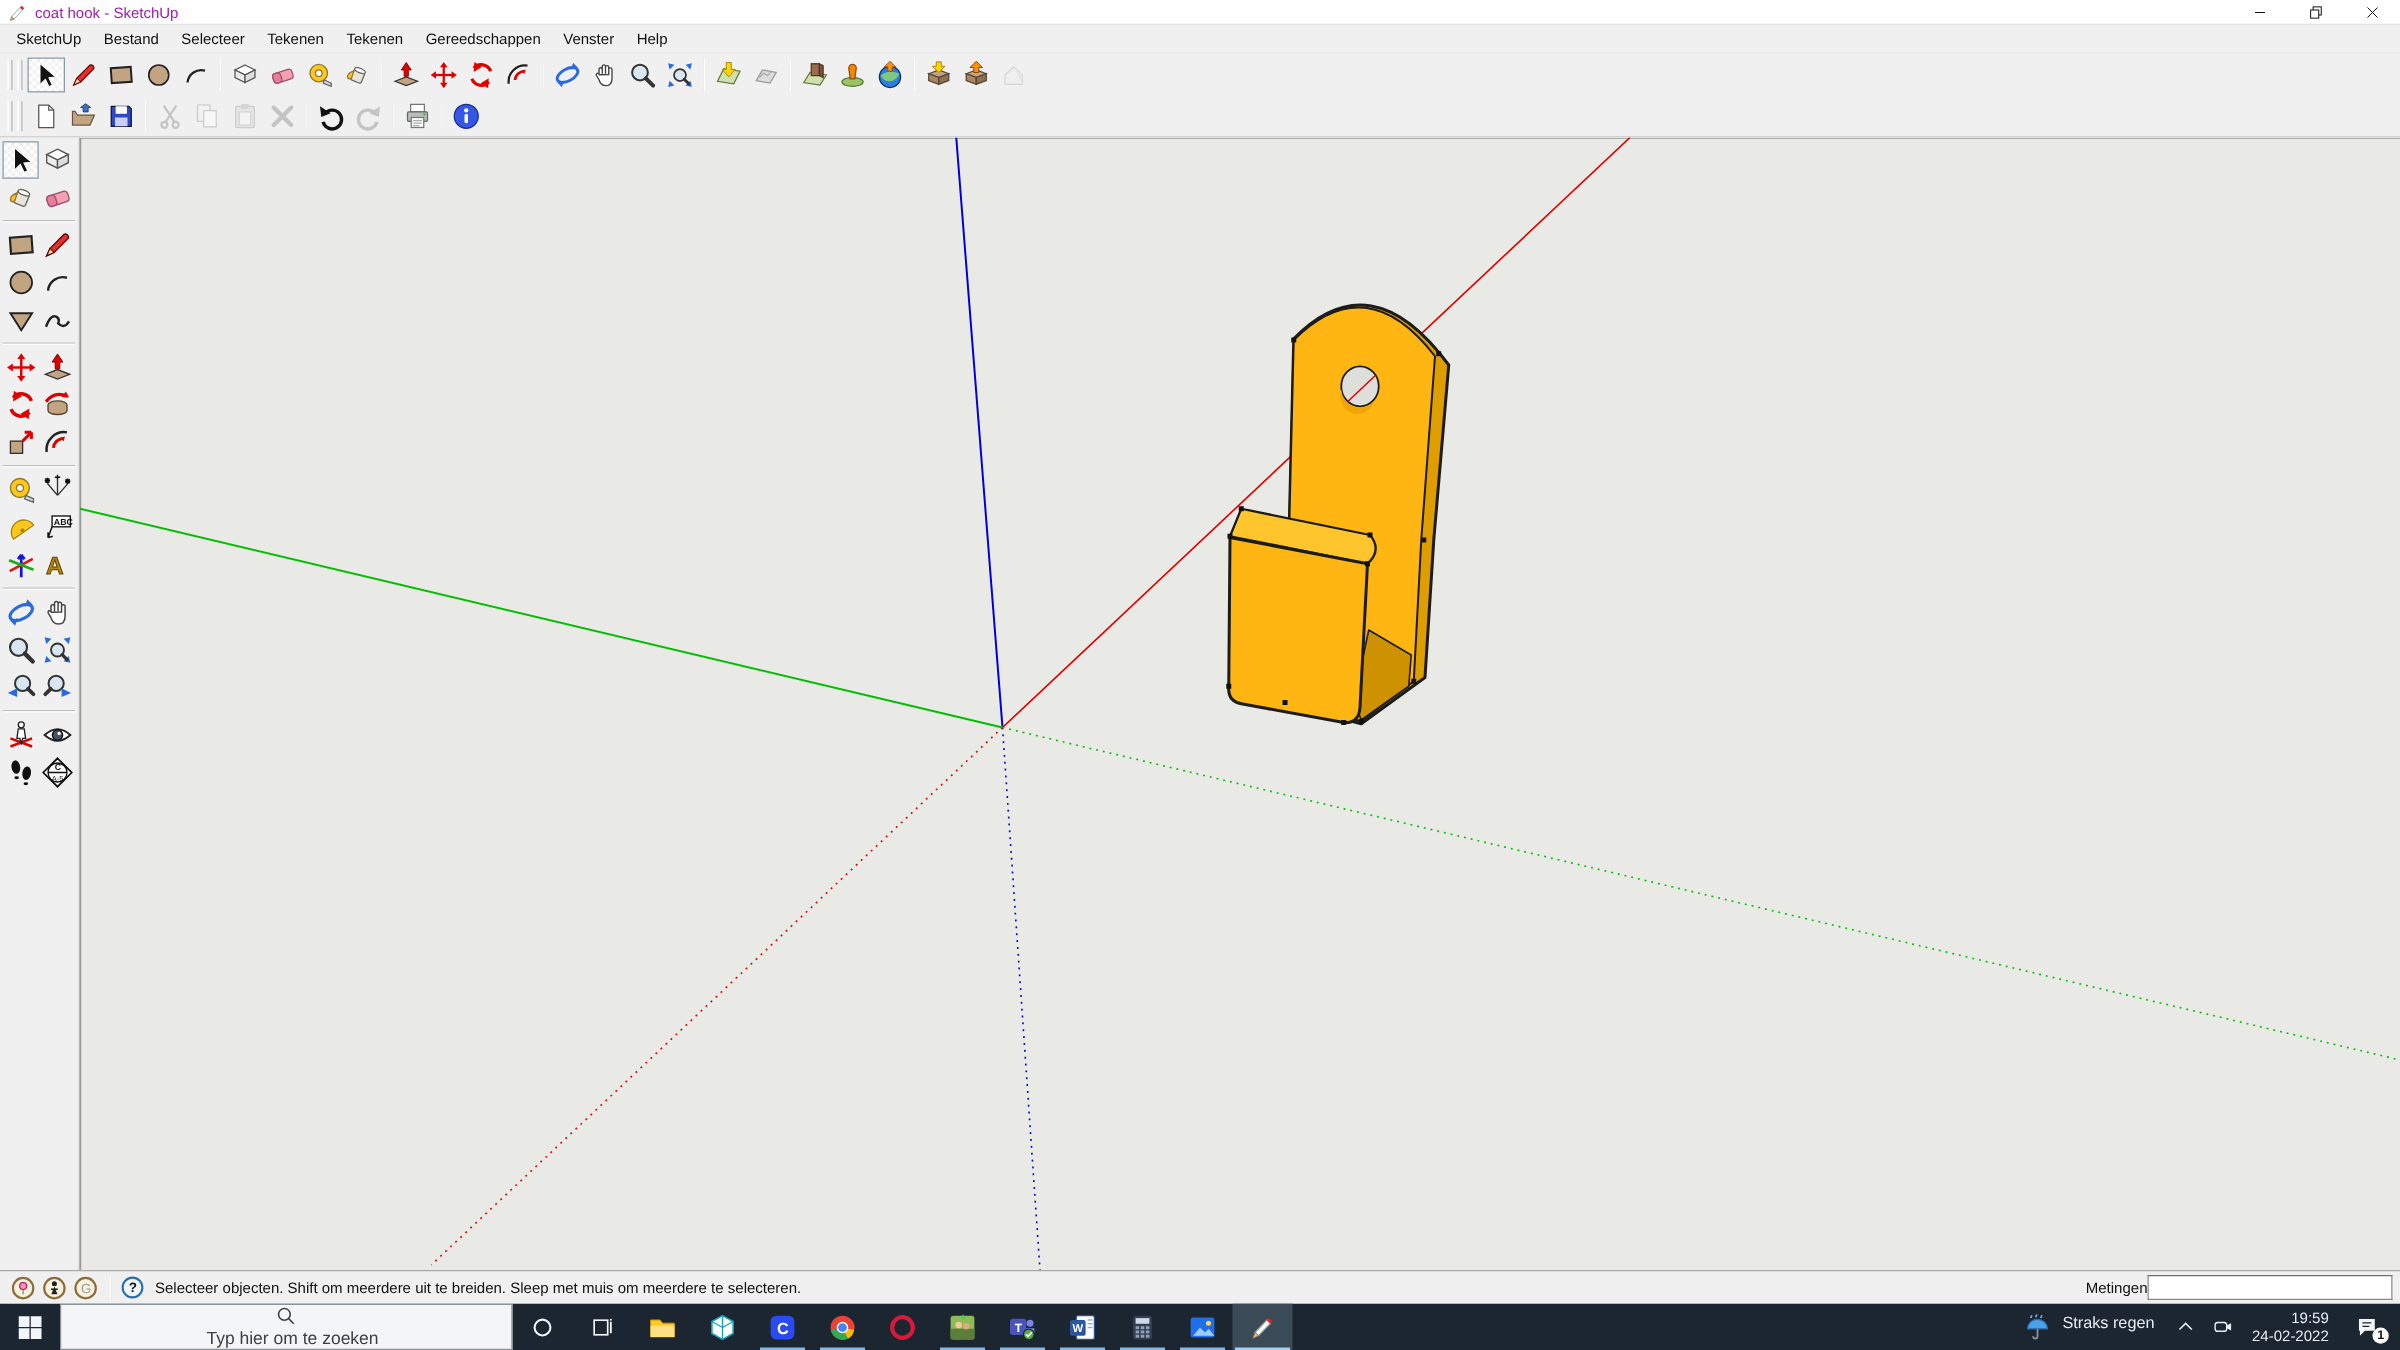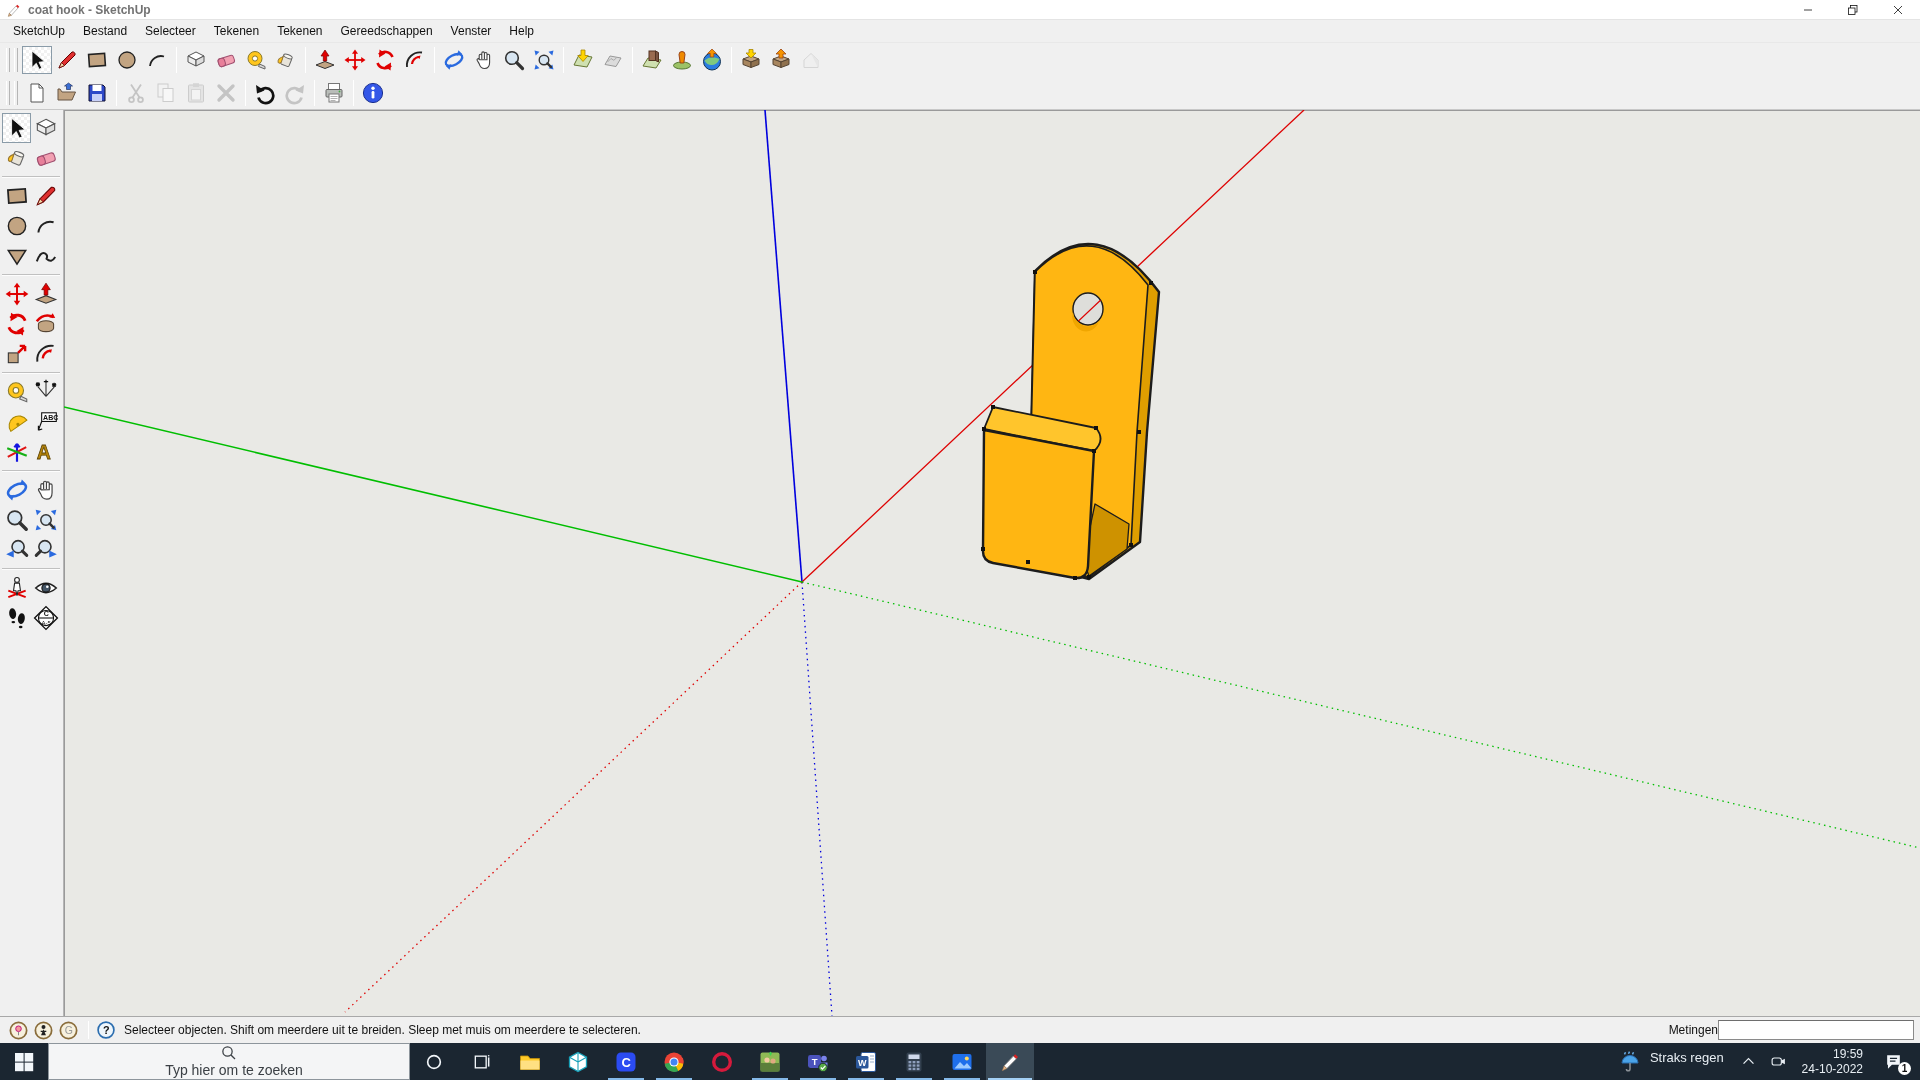--- a/index.html
+++ b/index.html
@@ -1,21 +1,21 @@
 <!DOCTYPE html>
 <html><head>
 <meta charset="utf-8">
 <style>
   * { margin:0; padding:0; box-sizing:border-box; }
   html,body { width:1920px; height:1080px; overflow:hidden; }
   body { font-family:"Liberation Sans", sans-serif; background:#E9E9E5; position:relative; }
 
   
   .titlebar { position:absolute; top:0; left:0; width:1920px; height:20px; background:#ffffff;
-              display:flex; align-items:center; font-size:12px; color:#737373; border-bottom:1px solid #e4e4e4;font-weight:bold;}
+              display:flex; align-items:center; font-size:12px; color:#a21caf; border-bottom:1px solid #e4e4e4;}
   .titlebar .app-ico { width:16px; height:16px; margin:0 6px 0 6px; }
   .win-controls { margin-left:auto; display:flex; height:100%; }
   .win-btn { width:45px; height:100%; display:flex; align-items:center; justify-content:center; }
 
   .menubar { position:absolute; top:20px; left:0; width:1920px; height:22px; background:#f0f0f0;
              display:flex; align-items:center; font-size:12px; color:#111; padding-left:4px; }
   .menu-item { padding:3px 9px; }
 
   .toolbar { position:absolute; left:0; width:1920px; height:34px; background:#f0f0f0;
              display:flex; align-items:center; padding-left:4px; }
@@ -866,21 +866,21 @@
     <div class="tray-btn">
       <span class="ic">
         <svg viewBox="0 0 24 24">
             <rect x="3" y="7" width="13" height="10" rx="3" fill="none" stroke="#e8eef3" stroke-width="1.6"></rect>
             <path d="M16 10.5 l5-2.5 v8 l-5-2.5 Z" fill="#e8eef3"></path>
           </svg>
       </span>
     </div>
     <div class="clock">
       <div>19:59</div>
-      <div>24-10-2022</div>
+      <div>24-02-2022</div>
     </div>
     <div class="tray-btn notif">
       <span class="ic" style="width:19px;height:19px;">
         <svg viewBox="0 0 24 24">
             <path d="M4 4 h16 v12 H10 l-5 5 v-5 H4 Z" fill="#f2f6fa"></path>
             <path d="M7.5 8 h9 M7.5 11.5 h7" stroke="#1b2631" stroke-width="1.4"></path>
           </svg>
       </span>
       <span class="badge">1</span>
     </div>

